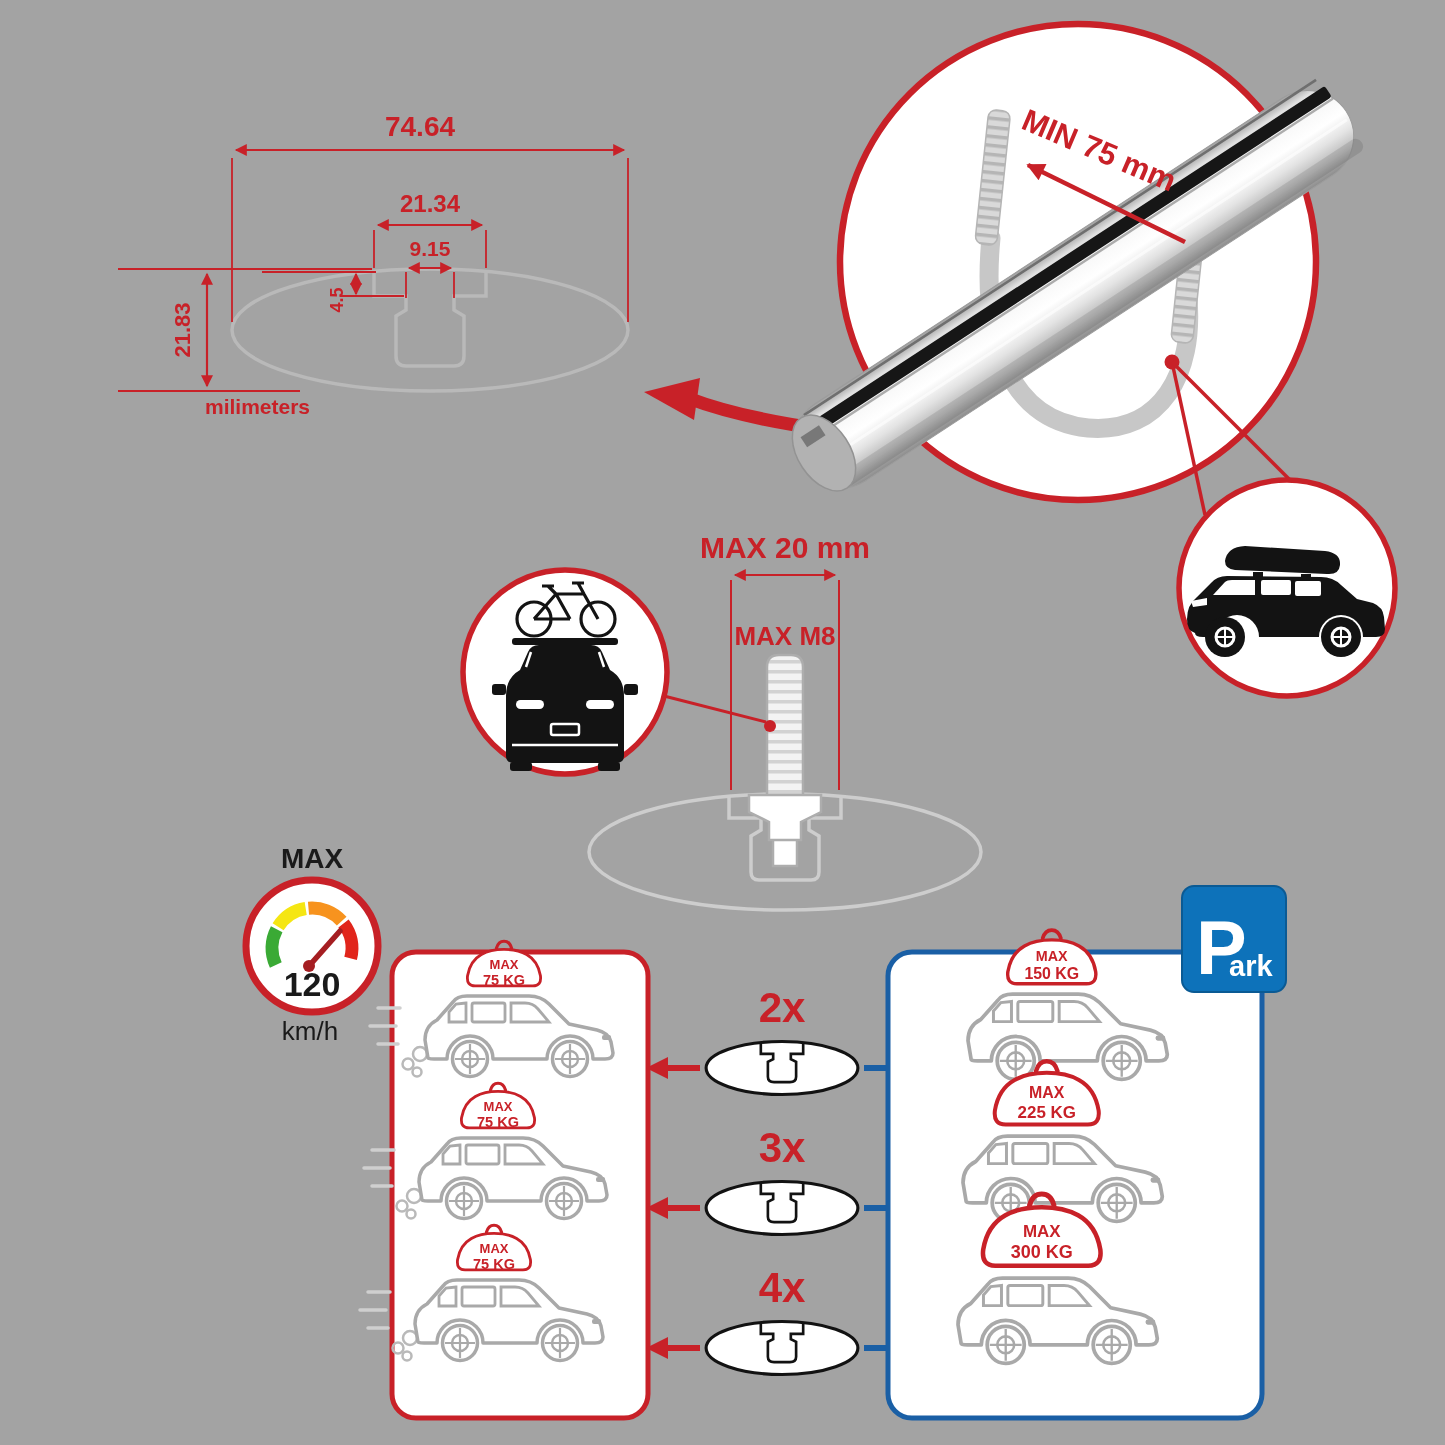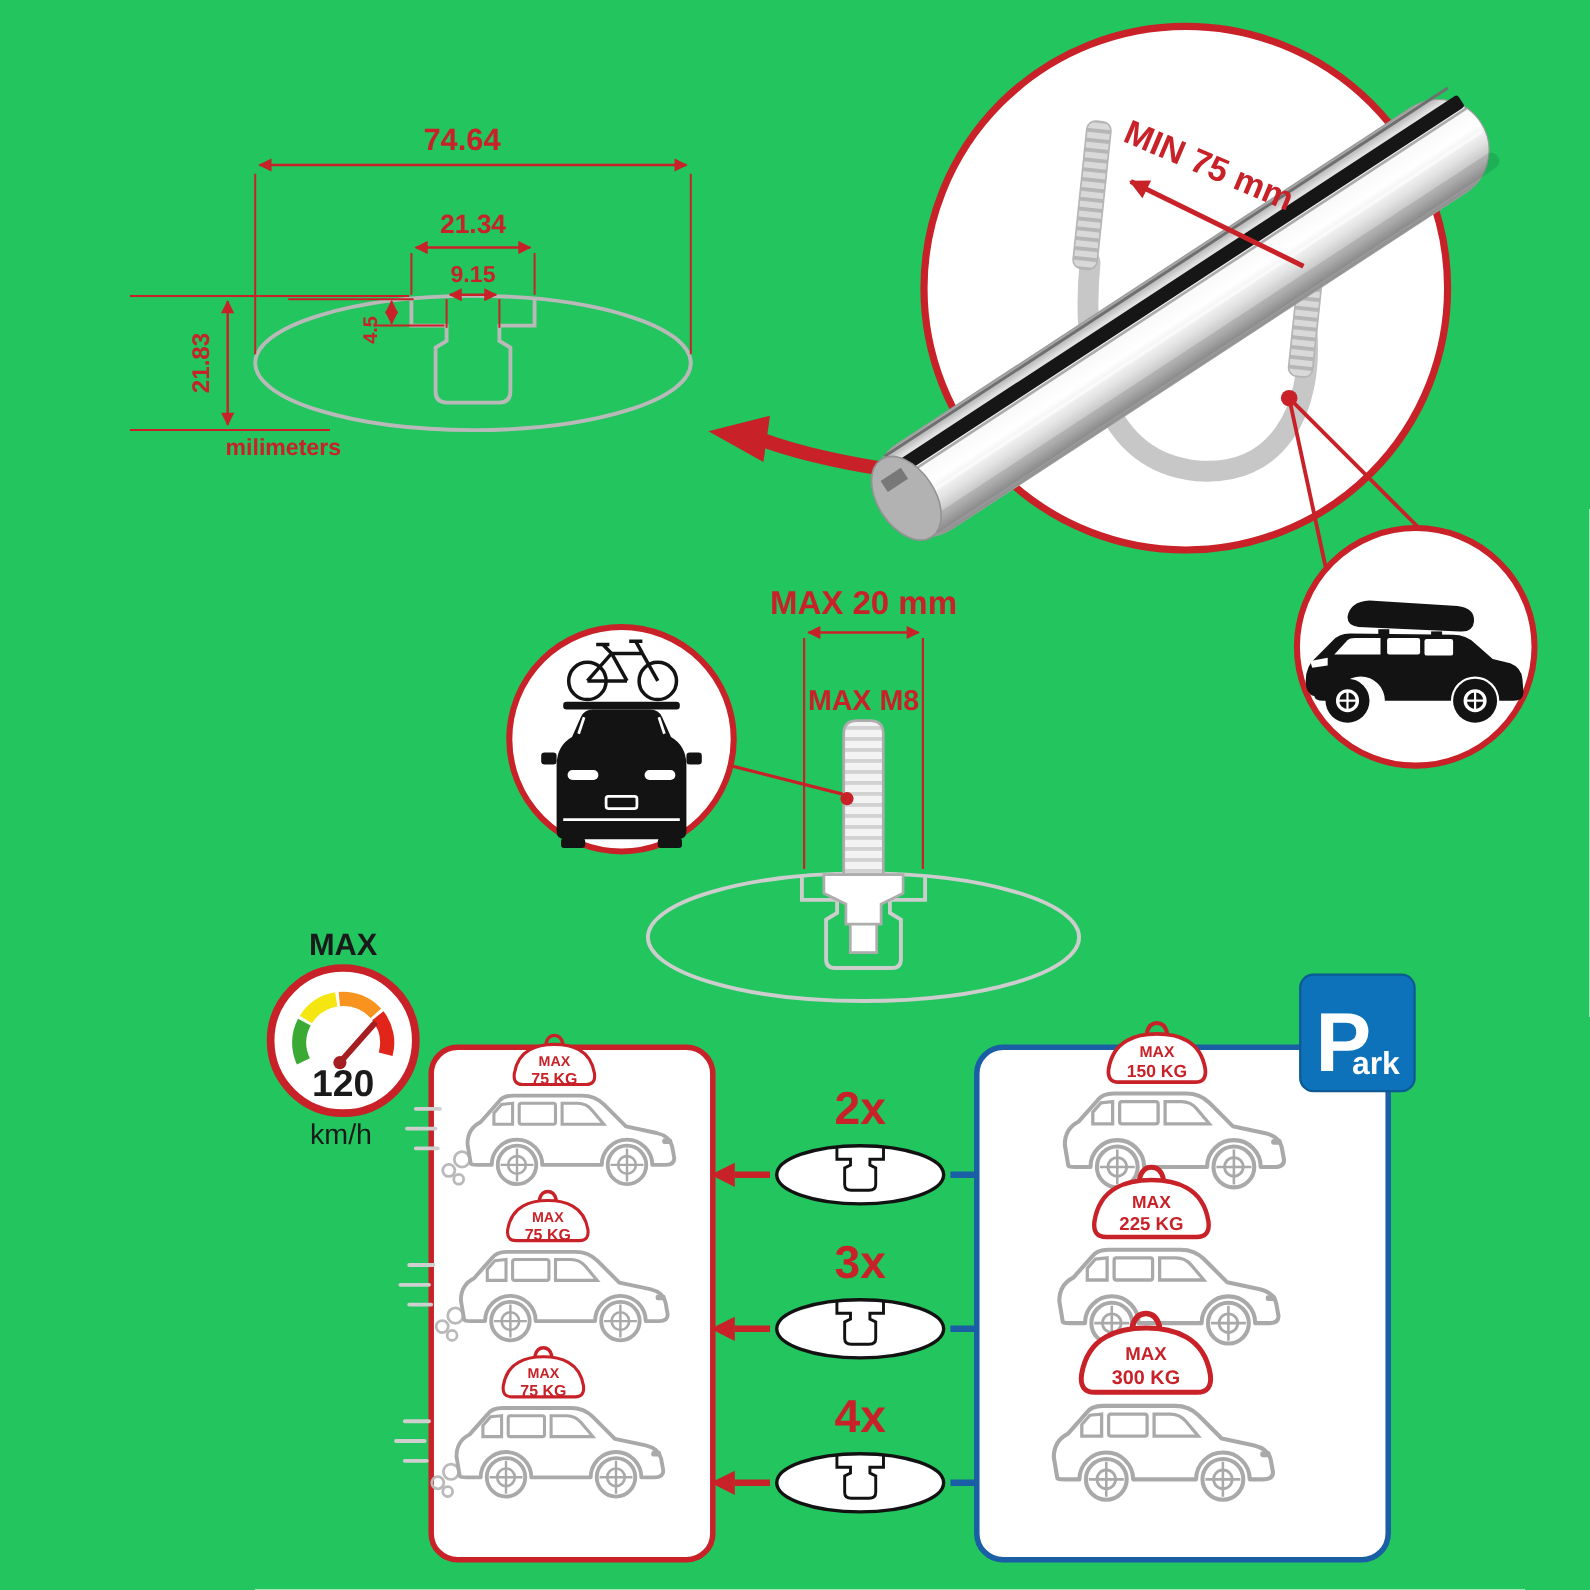--- a/index.html
+++ b/index.html
@@ -1,18 +1,18 @@
 <!DOCTYPE html>
 <html><head>
 <meta charset="utf-8">
 <style>
   * { margin:0; padding:0; box-sizing:border-box; }
   html,body { background:#ffffff; }
   body { font-family:"Liberation Sans","DejaVu Sans",sans-serif; }
-  .canvas { position:relative; width:1445px; height:1445px; background:#22c55e; overflow:hidden; }
+  .canvas { position:relative; width:1445px; height:1445px; background:#a3a3a3; overflow:hidden; }
   .canvas > svg { position:absolute; left:0; top:0; }
   svg text { font-family:"Liberation Sans","DejaVu Sans",sans-serif; }
   .dim-label   { fill:#c82128; font-weight:bold; }
   .red-label   { fill:#c82128; font-weight:bold; }
   .black-label { fill:#1a1a1a; font-weight:bold; }
   .bag-text    { fill:#c82128; font-weight:bold; text-anchor:middle; }
   .mult-label  { fill:#c82128; font-weight:bold; text-anchor:middle; }
   .park-text   { fill:#ffffff; font-weight:bold; }
 </style>
 </head>

